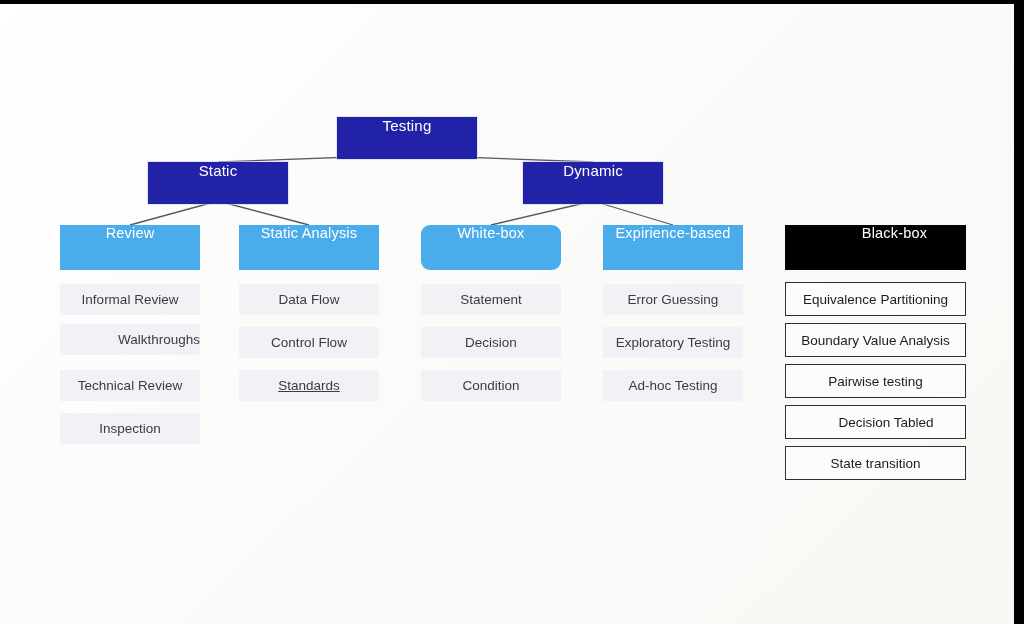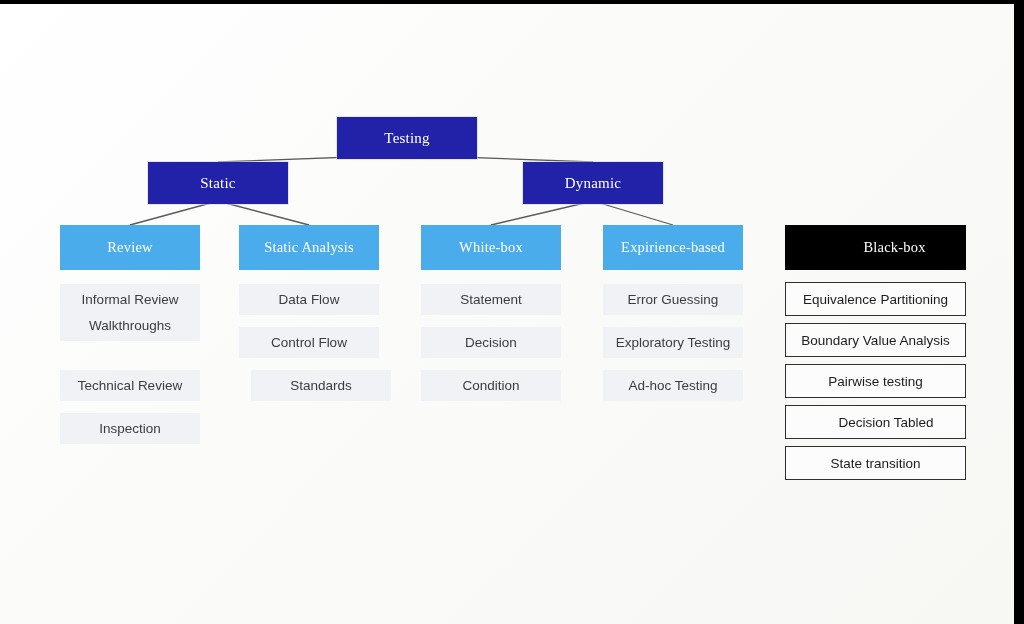--- a/index.html
+++ b/index.html
@@ -31,26 +31,24 @@
     top: 0;
     width: 1014px;
     height: 620px;
     pointer-events: none;
   }
 
   
   .node {
     position: absolute;
     display: flex;
-    align-items: center;
     justify-content: center;
     text-align: center;
     box-sizing: border-box;
     white-space: nowrap;
-    font-family: Liberation Serif, serif;
   }
 
   .node.level1 {
     background: #2222a8;
     color: #ffffff;
     font-size: 15px;
     letter-spacing: 0.2px;
     box-shadow: 0 0 0 1px rgba(210,210,235,0.55);
   }
 
@@ -127,44 +125,44 @@
   <div class="node level2" style="left:523px; top:158px; width:140px; height:42px;">
     <span>Dynamic</span>
   </div>
 
   <div class="node header" style="left:60px; top:221px; width:140px; height:45px;">
     <span>Review</span>
   </div>
   <div class="leaf" style="left:60px; top:280px; width:140px; height:31px;">
     <span>Informal Review</span>
   </div>
-  <div class="leaf" style="left:60px; top:306px; width:140px; height:31px;">
+  <div class="leaf" style="left:60px; top:320px; width:140px; height:31px;justify-content:flex-end;">
     <span>Walkthroughs</span>
   </div>
   <div class="leaf" style="left:60px; top:366px; width:140px; height:31px;">
     <span>Technical Review</span>
   </div>
   <div class="leaf" style="left:60px; top:409px; width:140px; height:31px;">
     <span>Inspection</span>
   </div>
 
   <div class="node header" style="left:239px; top:221px; width:140px; height:45px;">
     <span>Static Analysis</span>
   </div>
   <div class="leaf" style="left:239px; top:280px; width:140px; height:31px;">
     <span>Data Flow</span>
   </div>
   <div class="leaf" style="left:239px; top:323px; width:140px; height:31px;">
     <span>Control Flow</span>
   </div>
-  <div class="leaf" style="left:251px; top:366px; width:140px; height:31px;">
+  <div class="leaf" style="left:239px; top:366px; width:140px; height:31px;text-decoration:underline;">
     <span>Standards</span>
   </div>
 
-  <div class="node header" style="left:421px; top:221px; width:140px; height:45px;">
+  <div class="node header" style="left:421px; top:221px; width:140px; height:45px;border-radius:9px;">
     <span>White-box</span>
   </div>
   <div class="leaf" style="left:421px; top:280px; width:140px; height:31px;">
     <span>Statement</span>
   </div>
   <div class="leaf" style="left:421px; top:323px; width:140px; height:31px;">
     <span>Decision</span>
   </div>
   <div class="leaf" style="left:421px; top:366px; width:140px; height:31px;">
     <span>Condition</span>

